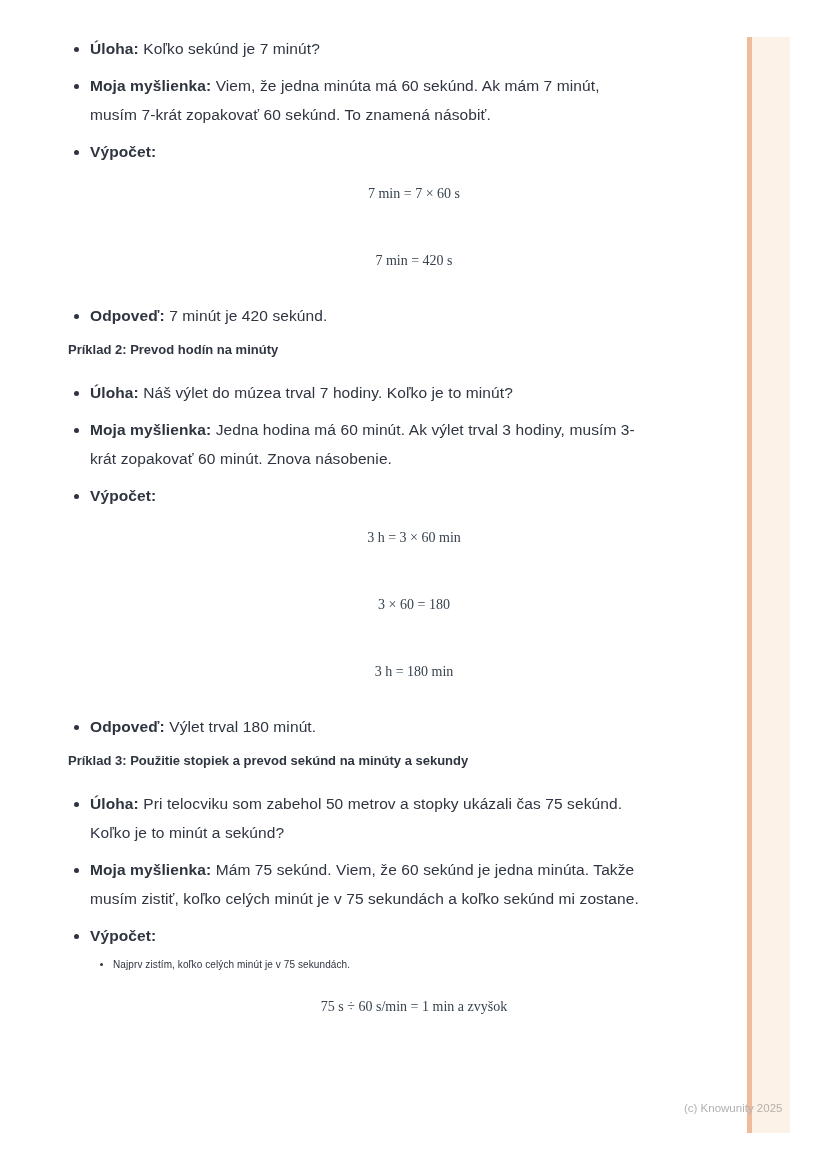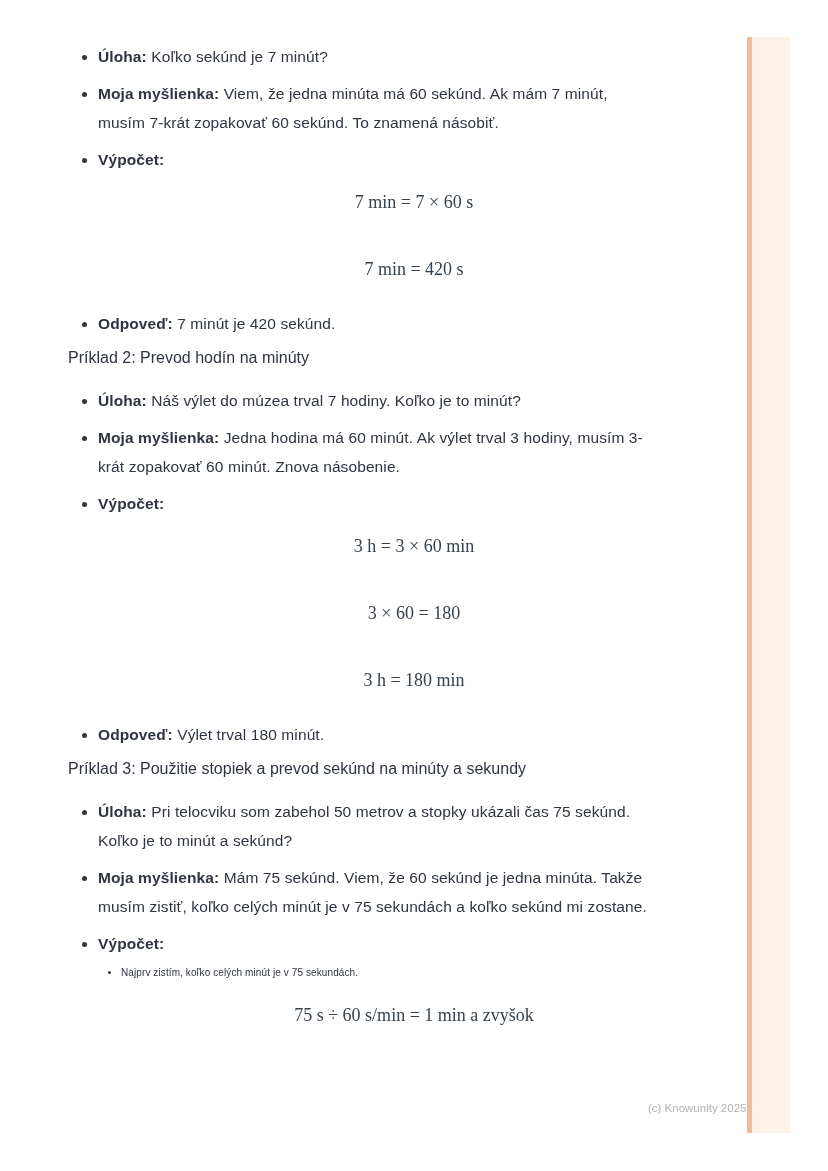--- a/index.html
+++ b/index.html
@@ -11,47 +11,47 @@
     position: relative;
     overflow: hidden;
   }
   .content {
     position: absolute;
     left: 68px; top: 34px;
     width: 692px;
   }
   ul.bullets {
     list-style: disc;
-    margin: 8px;
+    margin: 0;
     padding: 0 0 0 22px;
     max-width: 550px;
   }
   ul.bullets > li {
     font-size: 15.5px;
     line-height: 29px;
     margin-bottom: 8px;
     letter-spacing: 0.1px;
   }
   ul.bullets > li:last-child { margin-bottom: 0; }
   .lbl { font-weight: 700; }
   ul.answer { margin-top: 27px; }
   .formula {
     font-family: "Liberation Serif", "DejaVu Serif", serif;
-    font-size: 18px;
+    font-size: 14px;
     line-height: 26px;
     color: #36424e;
     text-align: center;
     margin: 15px 0 0 0;
     width: 692px;
   }
   .formula + .formula { margin-top: 41px; }
   h3.example-heading {
-    font-size: 16px;
+    font-size: 13px;
     line-height: 24px;
-    font-weight: 400;
+    font-weight: 700;
     margin: 8px 0 16px 0;
     color: #2e3440;
   }
   ul.bullets + .formula { margin-top: 15px; }
   ul.sub-bullets {
     list-style: disc;
     margin: 0;
     padding: 0 0 0 23px;
   }
   ul.sub-bullets > li {
@@ -62,21 +62,21 @@
   .accent-bar {
     position: absolute;
     left: 747px; top: 37px;
     width: 38px; height: 1096px;
     background: #fdf2e8;
     border-left: 5px solid #eebb9d;
     z-index: 1;
   }
   .watermark {
     position: absolute;
-    left: 648px; top: 1101px;
+    left: 684px; top: 1101px;
     font-size: 11.5px;
     line-height: 15px;
     color: #b3b1af;
     z-index: 2;
     white-space: nowrap;
   }
 </style>
 </head>
 <body>
 

